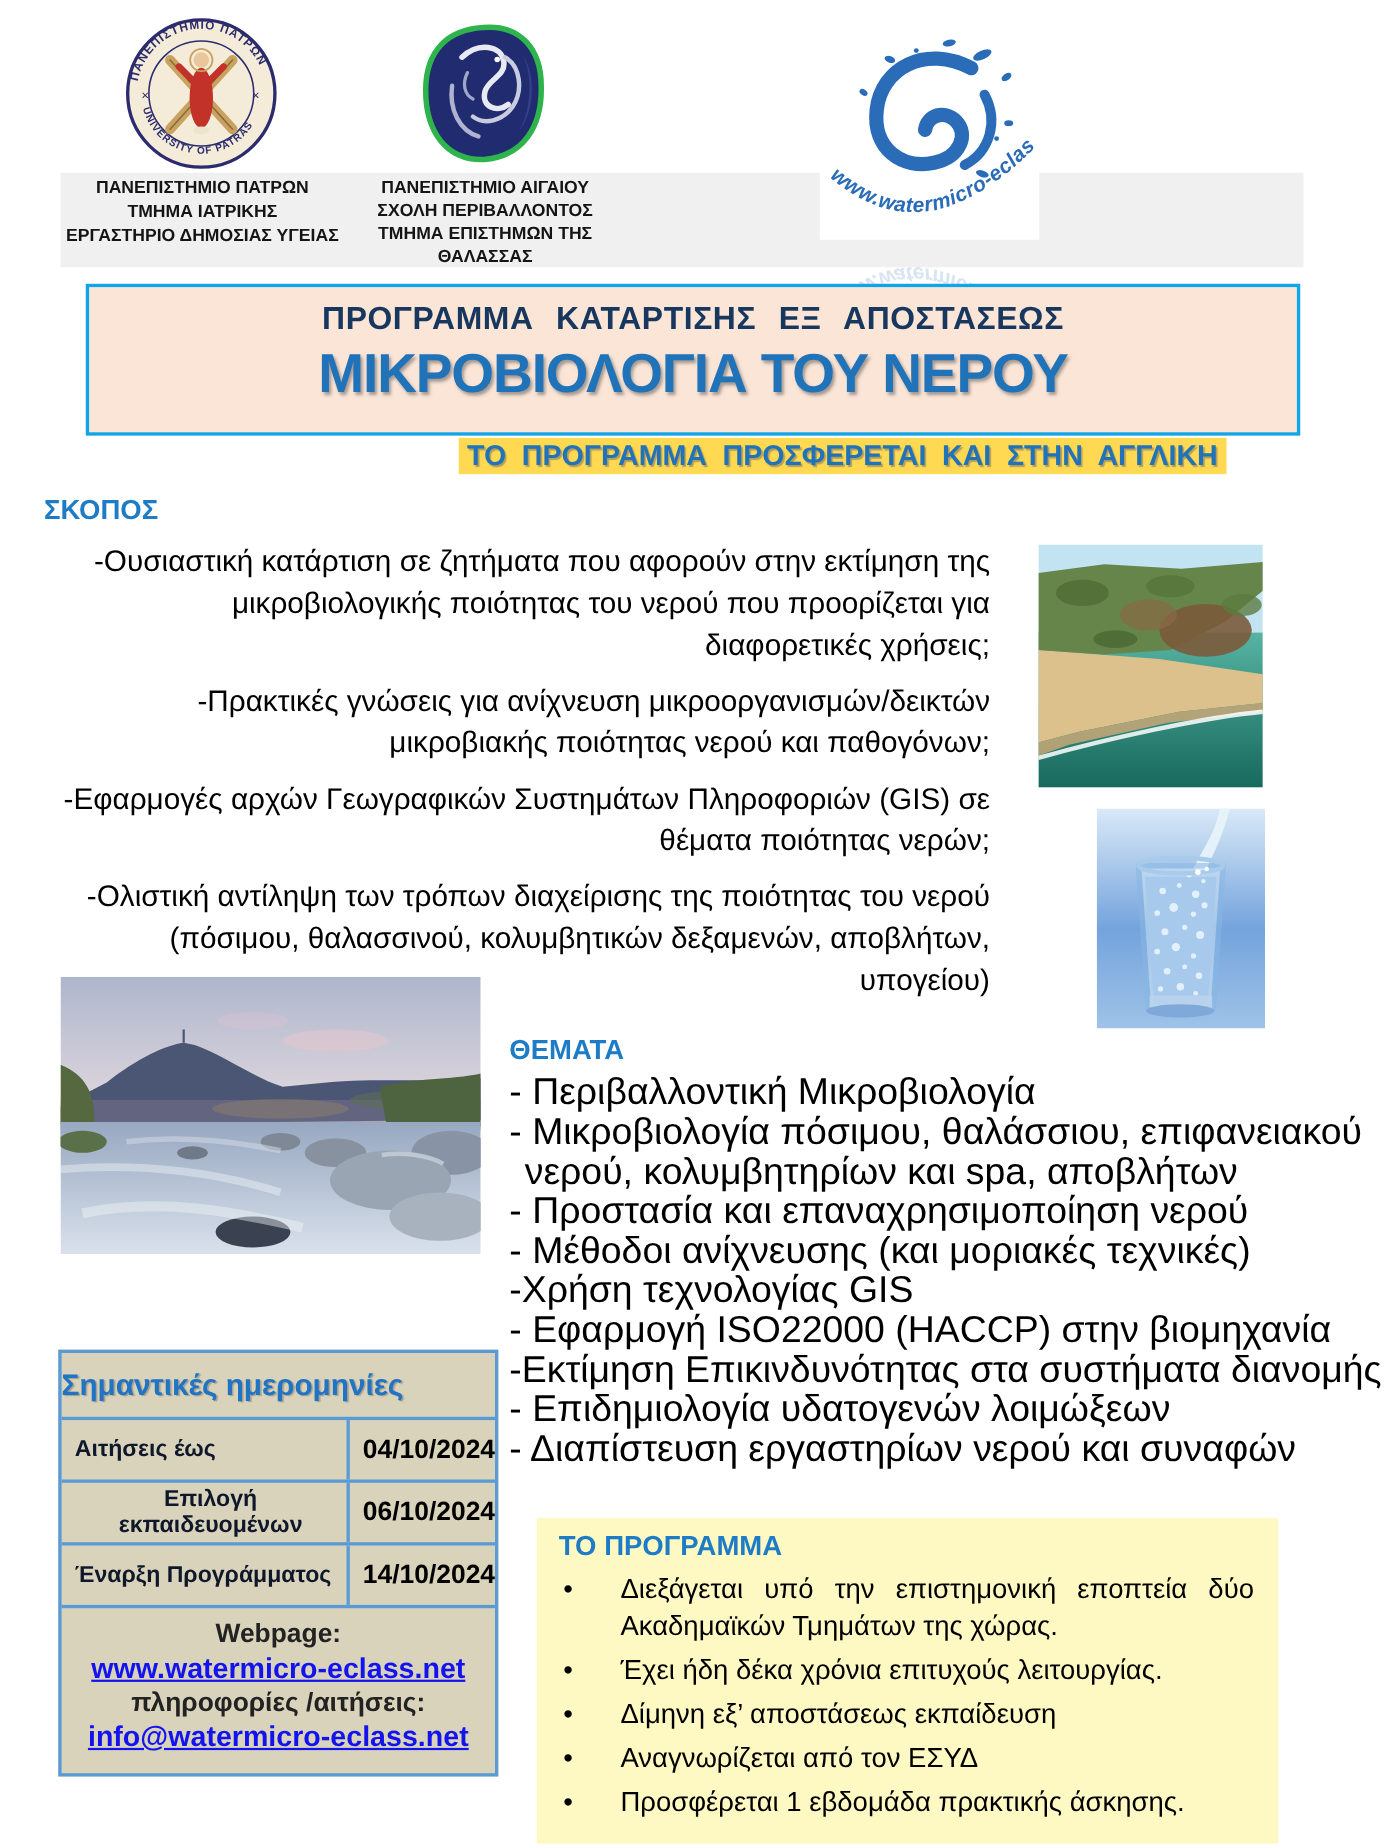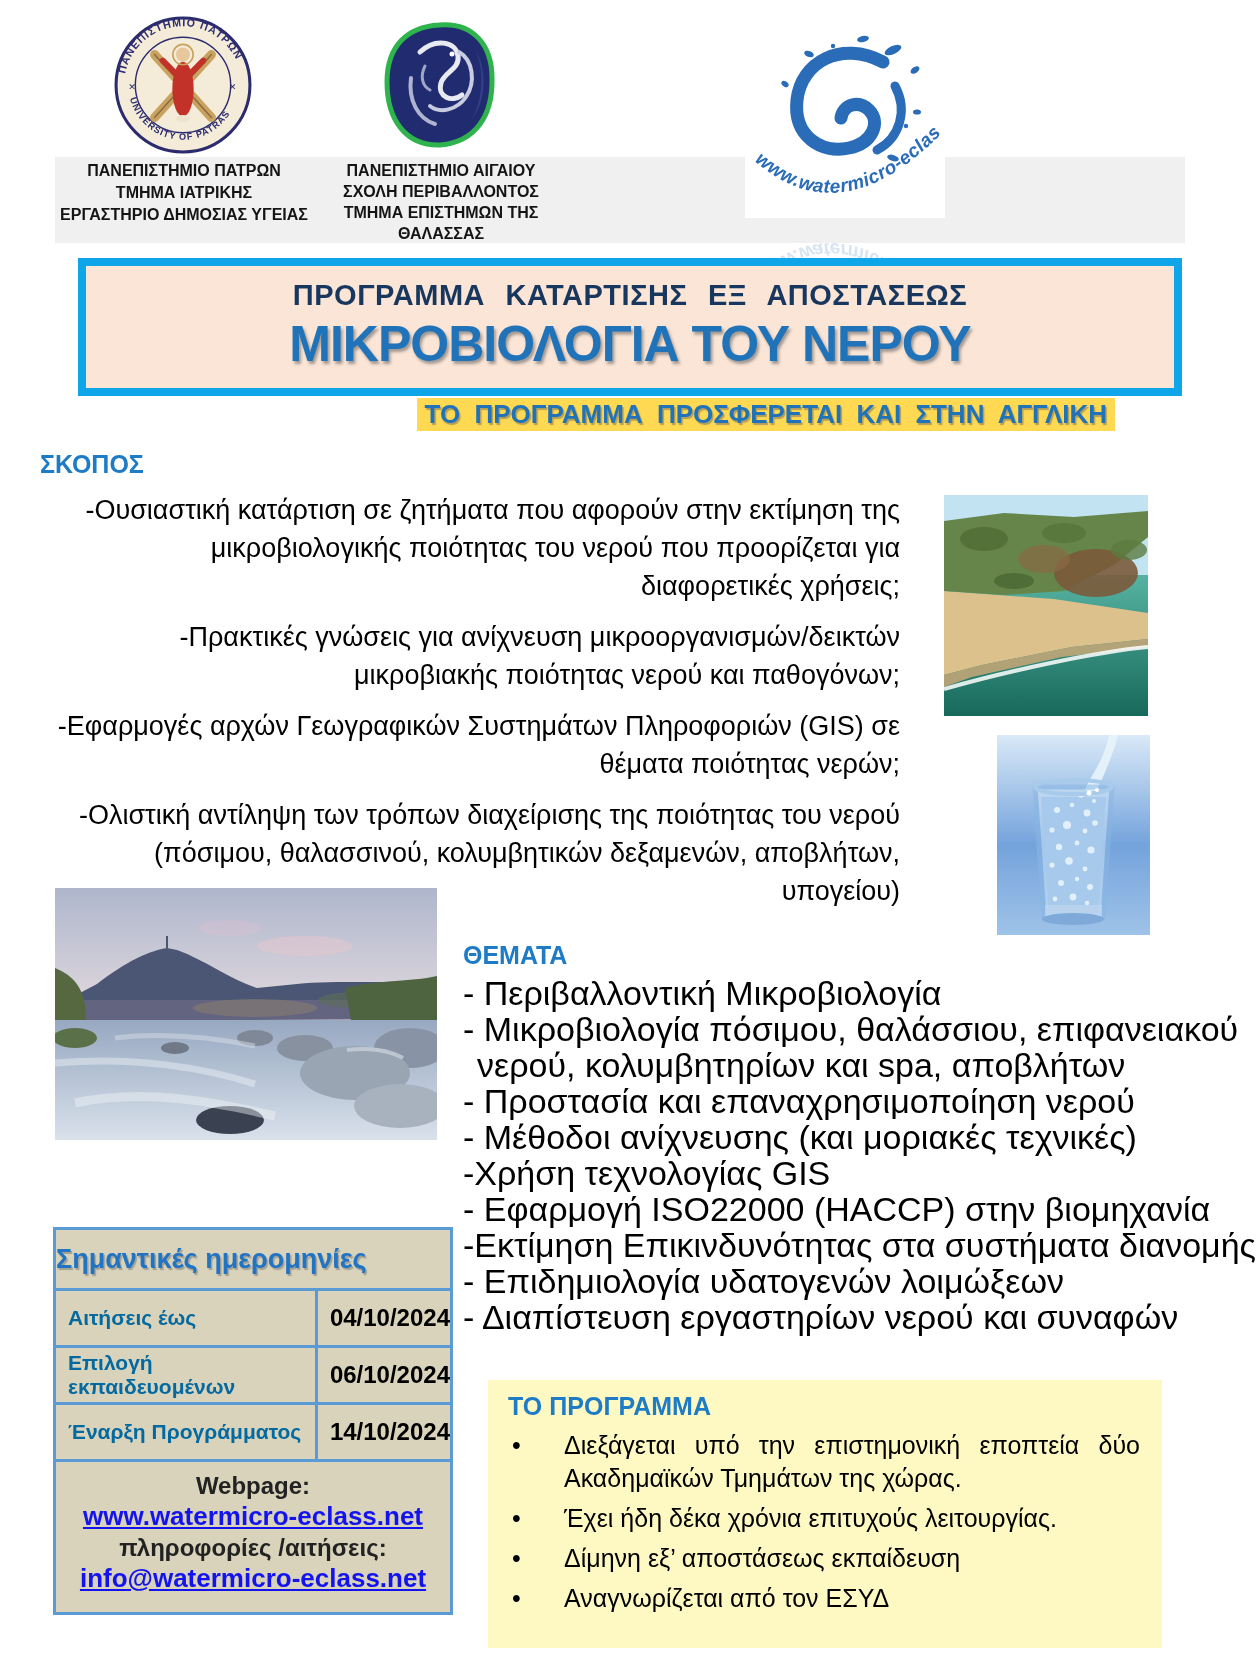--- a/index.html
+++ b/index.html
@@ -12,21 +12,21 @@
   .logo-patras{left:112px;top:14px;width:142px;height:142px;}
   .logo-aegean{left:380px;top:20px;width:120px;height:130px;}
   .logo-wm{left:745px;top:26px;width:200px;height:235px;}
 
   .inst{position:absolute;font-weight:bold;color:#141414;text-align:center;
         font-size:16px;line-height:22px;}
   .inst-left{left:46px;top:160px;width:276px;}
   .inst-right{left:330px;top:160px;width:222px;line-height:21px;}
 
   .header-box{position:absolute;left:78px;top:258px;width:1104px;height:138px;
-        background:#FBE5D6;border:8px solid #0ea5e9;text-align:center;box-sizing:border-box;}
+        background:#FBE5D6;border:3px solid #0ea5e9;text-align:center;box-sizing:border-box;}
   .header-line1{margin-top:13px;font-size:29px;font-weight:bold;color:#17375E;
         word-spacing:12px;letter-spacing:.5px;}
   .header-line2{margin-top:3px;font-size:50px;font-weight:800;color:#2173B9;
         letter-spacing:-1px;text-shadow:2px 3px 3px rgba(90,90,90,.55);}
 
   .english-note{position:absolute;top:398px;right:145px;font-size:26px;font-weight:bold;
         color:#2173B9;background:#FFD951;padding:1px 8px;word-spacing:7px;
         text-shadow:1.5px 1.5px 1px rgba(100,100,100,.5);white-space:nowrap;}
 
   .section-heading{font-size:25px;font-weight:bold;color:#1E7CC6;}
@@ -46,21 +46,21 @@
   .th-lines{margin-top:5px;}
   .th-line{font-size:34px;line-height:36px;color:#000;white-space:nowrap;}
   .th-line.cont{padding-left:14px;}
 
   .dt-table{position:absolute;left:53px;top:1227px;width:400px;background:#D8D3BA;
         border:3px solid #5B9BD5;box-sizing:border-box;}
   .dt-title{height:58px;line-height:58px;font-size:27px;font-weight:bold;
         color:#2173C4;text-shadow:1.5px 1.5px 1px rgba(110,110,110,.5);}
   .dt-row{display:flex;border-top:3px solid #5B9BD5;height:54px;align-items:stretch;}
   .dt-label{width:271px;border-right:3px solid #5B9BD5;display:flex;align-items:center;
-        padding-left:12px;font-size:21px;font-weight:bold;color:#0369a1;box-sizing:border-box;}
+        padding-left:12px;font-size:21px;font-weight:bold;color:#0f172a;box-sizing:border-box;text-align:center;}
   .dt-value{flex:1;display:flex;align-items:center;padding-left:12px;font-size:24px;
         font-weight:bold;color:#000;}
   .dt-foot{border-top:3px solid #5B9BD5;text-align:center;padding:8px 4px 18px 4px;}
   .dt-foot-line{font-size:24px;font-weight:bold;color:#222;line-height:31px;}
   .dt-link{display:block;font-size:26px;font-weight:bold;color:#1313EF;
         text-decoration:underline;line-height:31px;}
 
   .programma{position:absolute;left:488px;top:1380px;width:674px;min-height:268px;
         background:#fef9c3;box-sizing:border-box;padding:12px 22px 14px 20px;}
   .pg-rows{margin-top:8px;}
@@ -327,16 +327,20 @@
         <div class="pg-text">Έχει ήδη δέκα χρόνια επιτυχούς λειτουργίας.</div>
       </div>
       <div class="pg-row">
         <span class="pg-dot"></span>
         <div class="pg-text">Δίμηνη εξ’ αποστάσεως εκπαίδευση</div>
       </div>
       <div class="pg-row">
         <span class="pg-dot"></span>
         <div class="pg-text">Αναγνωρίζεται από τον ΕΣΥΔ</div>
       </div>
+      <div class="pg-row">
+        <span class="pg-dot"></span>
+        <div class="pg-text">Προσφέρεται 1 εβδομάδα πρακτικής άσκησης.</div>
+      </div>
     </div>
   </div>
 
 </div>
 
 </body></html>

